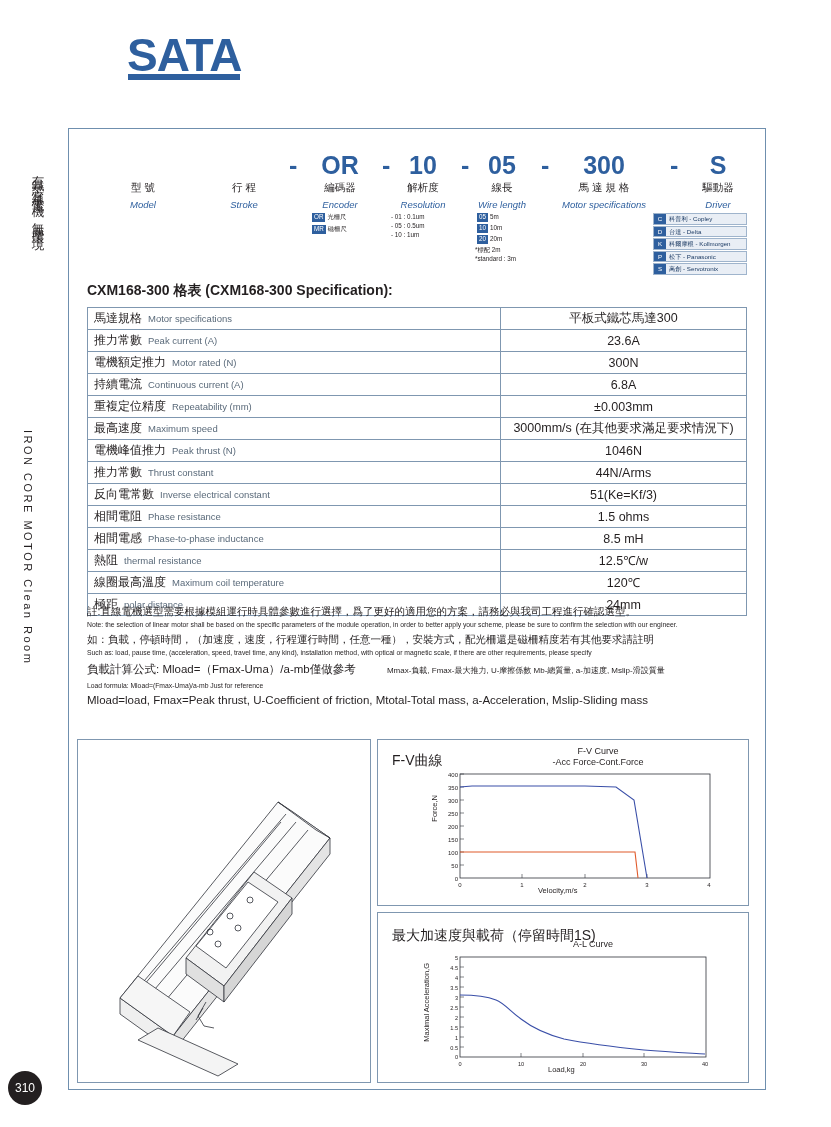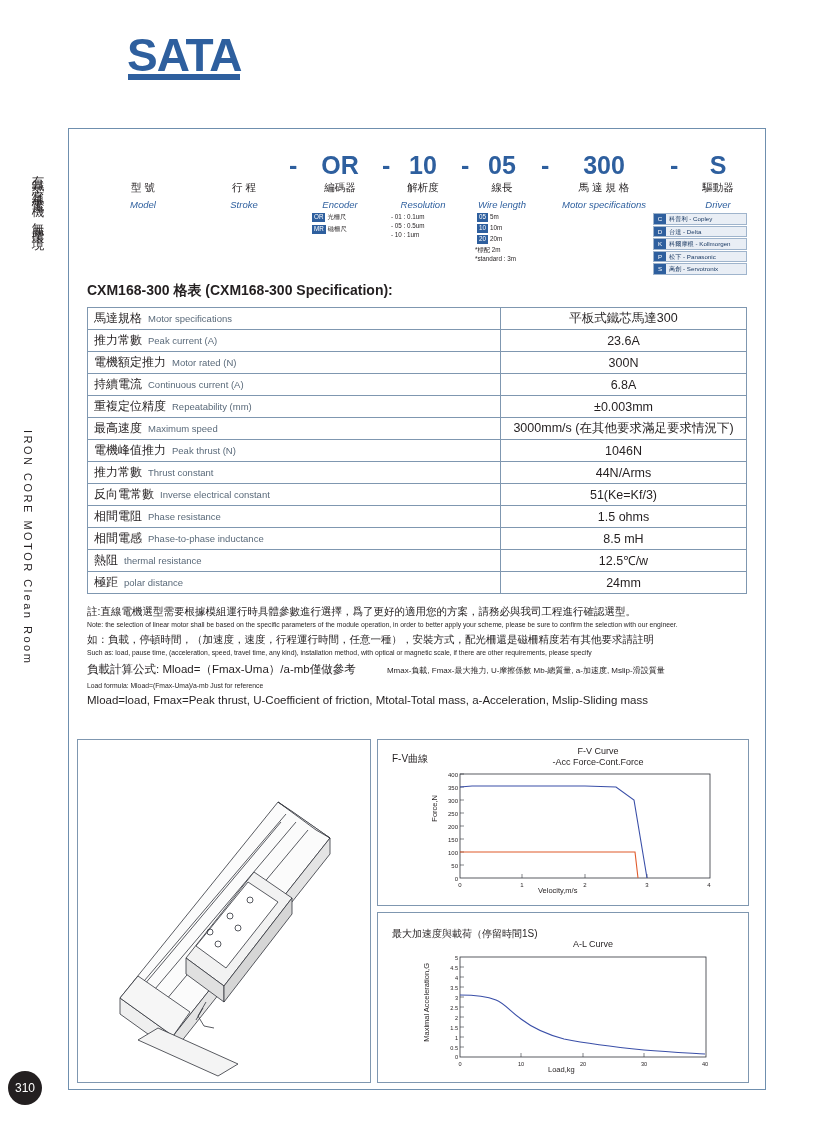--- a/index.html
+++ b/index.html
@@ -104,21 +104,21 @@
   .n-cn{font-size:10.5px;line-height:15px;color:#231f20;}
   .n-en{font-size:6.8px;line-height:11px;color:#231f20;}
   .n-formula{font-size:11.5px;line-height:16px;color:#231f20;}
 
   
   .panel{position:absolute;border:1px solid #7f97b0;background:#ffffff;}
   .panel-draw{left:8px;top:610px;width:292px;height:342px;}
   .panel-fv{left:308px;top:610px;width:370px;height:165px;}
   .panel-al{left:308px;top:783px;width:370px;height:169px;}
 
-  .chart-title-cn{position:absolute;font-size:10px;color:#231f20;}
+  .chart-title-cn{position:absolute;font-size:14px;color:#231f20;}
   .chart-title-en{position:absolute;font-size:9px;color:#231f20;text-align:center;line-height:11px;}
 
   .axis-label{position:absolute;font-size:7.5px;color:#231f20;}
   .ylab{position:absolute;font-size:7.5px;color:#231f20;writing-mode:vertical-rl;transform:rotate(180deg);}
 
   svg{display:block;}
 </style>
 </head>
 <body>
 
@@ -249,20 +249,24 @@
         <td class="c1"><span class="cn">相間電阻</span><span class="en">Phase resistance</span></td>
         <td class="c2">1.5 ohms</td>
       </tr>
       <tr>
         <td class="c1"><span class="cn">相間電感</span><span class="en">Phase-to-phase inductance</span></td>
         <td class="c2">8.5 mH</td>
       </tr>
       <tr>
         <td class="c1"><span class="cn">熱阻</span><span class="en">thermal resistance</span></td>
         <td class="c2">12.5℃/w</td>
+      </tr>
+      <tr>
+        <td class="c1"><span class="cn">線圈最高溫度</span><span class="en">Maximum coil temperature</span></td>
+        <td class="c2">120℃</td>
       </tr>
       <tr>
         <td class="c1"><span class="cn">極距</span><span class="en">polar distance</span></td>
         <td class="c2">24mm</td>
       </tr>
     </tbody>
       </table>
 
     <div class="notes">
       <div class="n-cn">註:直線電機選型需要根據模組運行時具體參數進行選擇，爲了更好的適用您的方案，請務必與我司工程進行確認選型。</div>

